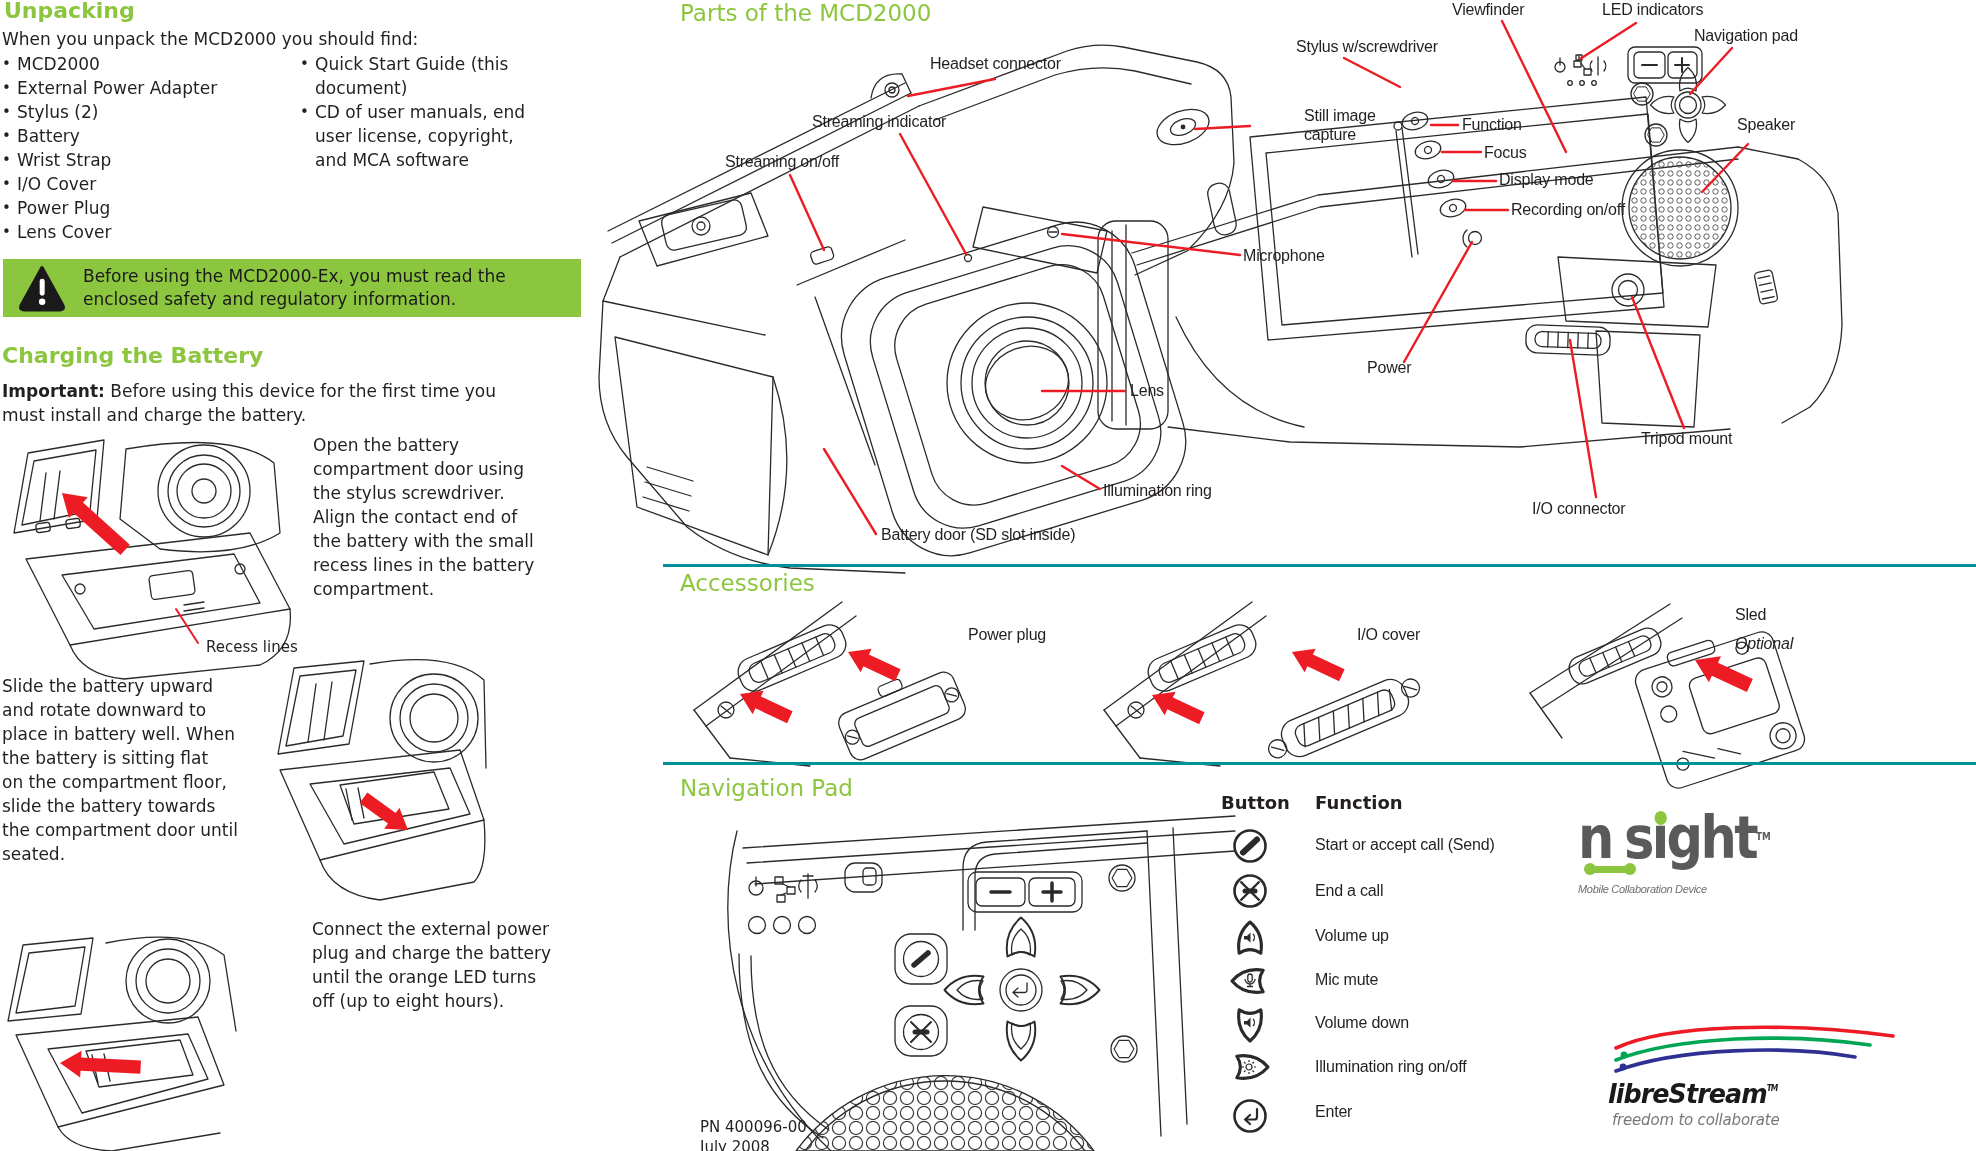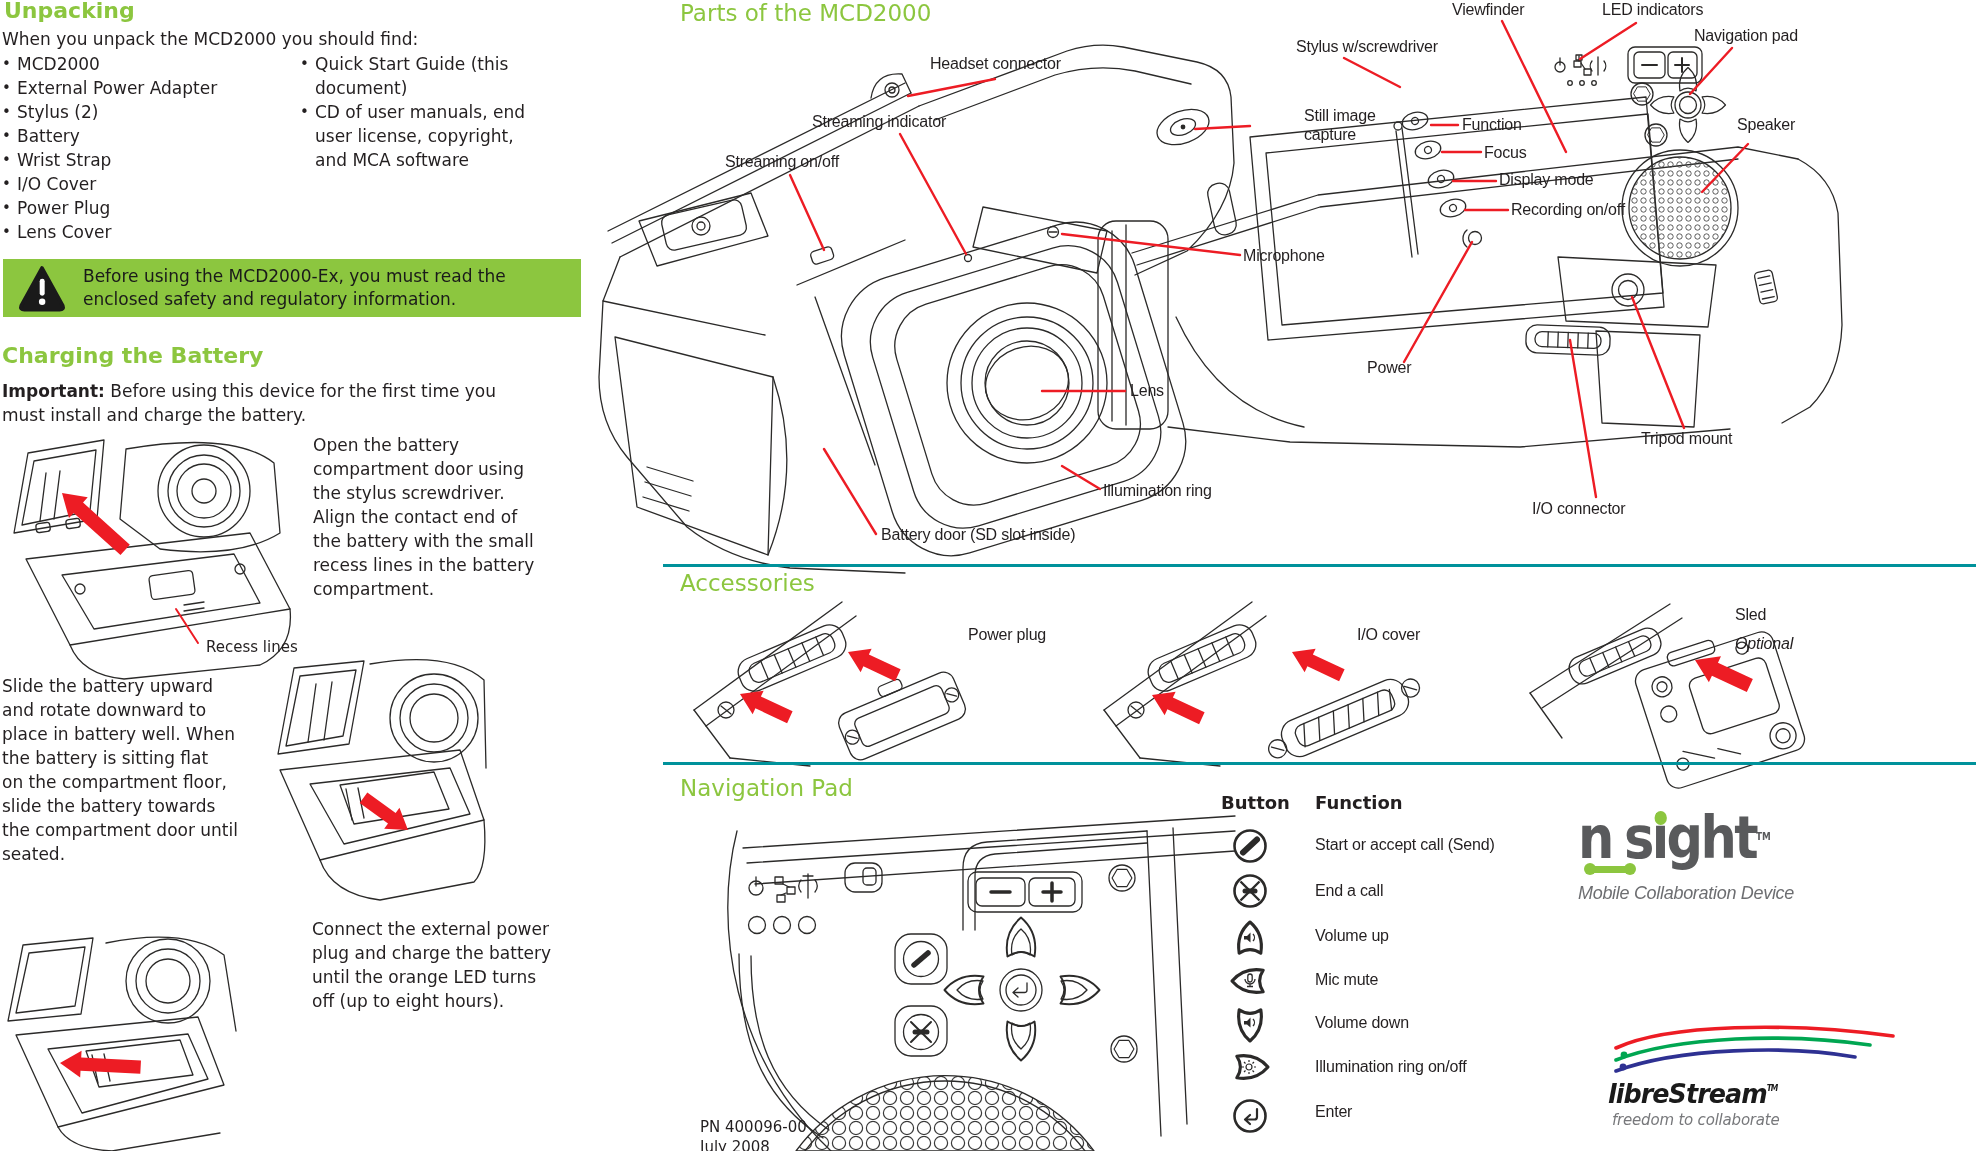--- a/index.html
+++ b/index.html
@@ -47,21 +47,21 @@
         letter-spacing:-3px;transform:scaleX(0.88);transform-origin:left top;white-space:nowrap;}
   .nsight .rest{position:relative;display:inline-block;margin-left:14px;}
   .nsight .idot{position:absolute;left:35px;top:4px;width:14px;height:14px;border-radius:50%;
         background:#8cc63f;}
   .nsight .tm{font-size:10px;font-weight:bold;color:#595a5c;vertical-align:18px;letter-spacing:0;}
   .bond{position:absolute;left:6px;top:57px;width:56px;height:13px;}
   .bond .bar{position:absolute;left:5px;top:3px;width:40px;height:6.5px;background:#8cc63f;}
   .bond .d1,.bond .d2{position:absolute;top:0;width:12px;height:12px;border-radius:50%;background:#8cc63f;}
   .bond .d1{left:0;} .bond .d2{left:40px;}
   .nsight .tagline{margin-top:14px;font-family:"Liberation Sans",sans-serif;font-style:italic;
-        font-size:18px;color:#6d6e71;letter-spacing:-0.3px;white-space:nowrap;}
+        font-size:11px;color:#6d6e71;letter-spacing:-0.3px;white-space:nowrap;}
   .librestream{position:absolute;left:1608px;top:1020px;width:320px;z-index:6;}
   .librestream .name{margin-top:2px;font-weight:bold;font-style:italic;font-size:27px;
         color:#1a1a1a;letter-spacing:-1px;transform:scaleX(0.94);transform-origin:left top;white-space:nowrap;}
   .librestream .tm2{font-size:8px;vertical-align:12px;}
   .librestream .tagline2{margin-top:2px;margin-left:4px;font-style:italic;font-size:15px;color:#77787b;
         letter-spacing:-0.2px;white-space:nowrap;}
   .pn{position:absolute;left:700px;top:1117px;font-size:15px;line-height:20px;z-index:6;}
 </style>
 </head>
 <body>

